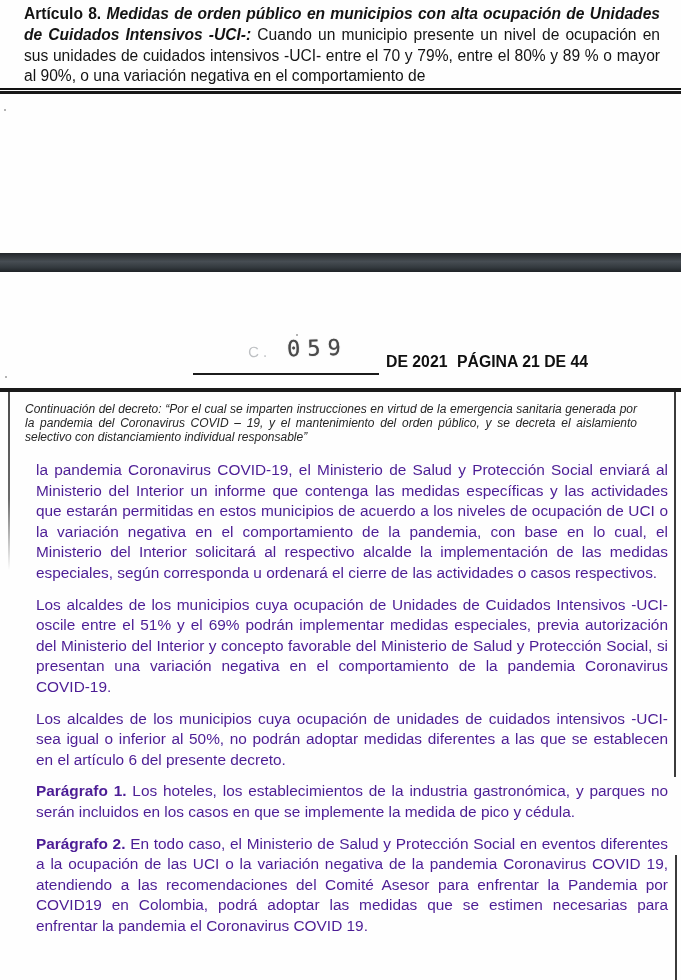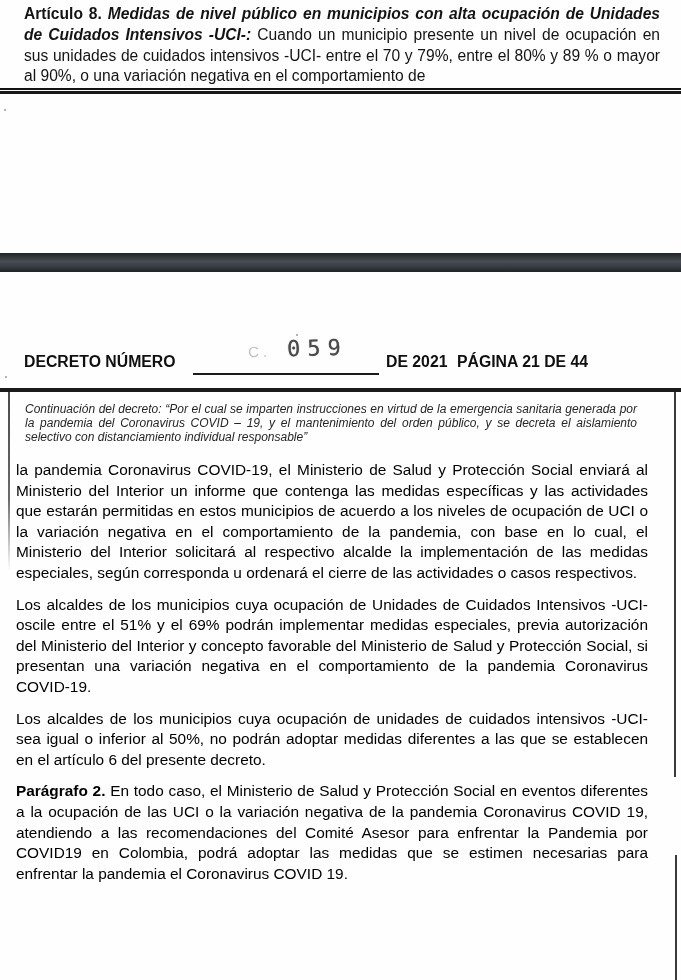--- a/index.html
+++ b/index.html
@@ -70,63 +70,63 @@
     background:linear-gradient(to bottom,#4a4a4a 0%,#6a6a6a 60%,rgba(120,120,120,0) 100%);
   }
   
   .continuation{
     position:absolute;left:25px;top:403px;width:612px;
     font-size:12px;font-style:italic;line-height:13.9px;
     text-align:justify;color:#262626;
   }
   
   .body-text{
-    position:absolute;left:16px;top:460px;width:632px;
-    font-size:15.4px;line-height:20.6px;text-align:justify;color:#000000;
+    position:absolute;left:36px;top:460px;width:632px;
+    font-size:15.4px;line-height:20.6px;text-align:justify;color:#4c1d95;
   }
   .body-text p{margin:0 0 11px 0;}
   .par-lead{font-weight:bold;}
   
   .speck{position:absolute;background:#9a9a9a;border-radius:50%;}
   .speck-1{left:296px;top:334px;width:2px;height:2px;}
   .speck-2{left:5px;top:376px;width:2px;height:2px;}
   .speck-3{left:4px;top:109px;width:2px;height:2px;}
 </style>
 </head>
 <body>
 
 <div class="page">
 
   <div class="article-par">
-    <span class="article-lead">Artículo 8. </span><span class="article-title">Medidas de nivel público en municipios con alta ocupación de Unidades de Cuidados Intensivos -UCI-: </span><span>Cuando un municipio presente un nivel de ocupación en sus unidades de cuidados intensivos -UCI- entre el 70 y 79%, entre el 80% y 89 % o mayor al 90%, o una variación negativa en el comportamiento de</span>
+    <span class="article-lead">Artículo 8. </span><span class="article-title">Medidas de orden público en municipios con alta ocupación de Unidades de Cuidados Intensivos -UCI-: </span><span>Cuando un municipio presente un nivel de ocupación en sus unidades de cuidados intensivos -UCI- entre el 70 y 79%, entre el 80% y 89 % o mayor al 90%, o una variación negativa en el comportamiento de</span>
   </div>
 
   <div class="top-rule"></div>
 
   <div class="scan-bar"></div>
 
-  <div class="decree-label">DECRETO NÚMERO</div>
   <div class="stamp">
     <span class="stamp-ghost">C.</span><span class="stamp-number">059</span>
   </div>
   <div class="stamp-underline"></div>
   <div class="decree-year">DE 2021</div>
   <div class="page-indicator">PÁGINA 21 DE 44</div>
 
   <div class="box-top"></div>
   <div class="border-right-a"></div>
   <div class="border-right-b"></div>
   <div class="border-left"></div>
 
   <div class="continuation">Continuación del decreto: “Por el cual se imparten instrucciones en virtud de la emergencia sanitaria generada por la pandemia del Coronavirus COVID – 19, y el mantenimiento del orden público, y se decreta el aislamiento selectivo con distanciamiento individual responsable”</div>
 
   <div class="body-text">
     <p><span class="par-lead"></span><span>la pandemia Coronavirus COVID-19, el Ministerio de Salud y Protección Social enviará al Ministerio del Interior un informe que contenga las medidas específicas y las actividades que estarán permitidas en estos municipios de acuerdo a los niveles de ocupación de UCI o la variación negativa en el comportamiento de la pandemia, con base en lo cual, el Ministerio del Interior solicitará al respectivo alcalde la implementación de las medidas especiales, según corresponda u ordenará el cierre de las actividades o casos respectivos.</span></p>
     <p><span class="par-lead"></span><span>Los alcaldes de los municipios cuya ocupación de Unidades de Cuidados Intensivos -UCI- oscile entre el 51% y el 69% podrán implementar medidas especiales, previa autorización del Ministerio del Interior y concepto favorable del Ministerio de Salud y Protección Social, si presentan una variación negativa en el comportamiento de la pandemia Coronavirus COVID-19.</span></p>
     <p><span class="par-lead"></span><span>Los alcaldes de los municipios cuya ocupación de unidades de cuidados intensivos -UCI- sea igual o inferior al 50%, no podrán adoptar medidas diferentes a las que se establecen en el artículo 6 del presente decreto.</span></p>
+    <p><span class="par-lead">Parágrafo 1. </span><span>Los hoteles, los establecimientos de la industria gastronómica, y parques no serán incluidos en los casos en que se implemente la medida de pico y cédula.</span></p>
     <p><span class="par-lead">Parágrafo 2. </span><span>En todo caso, el Ministerio de Salud y Protección Social  en eventos diferentes a la ocupación de las UCI o la variación negativa de la pandemia Coronavirus COVID 19, atendiendo a las recomendaciones del Comité Asesor para enfrentar la Pandemia por COVID19 en Colombia, podrá adoptar las medidas que se estimen necesarias  para enfrentar la pandemia el Coronavirus COVID 19.</span></p>
   </div>
 
   <div class="speck speck-1"></div>
   <div class="speck speck-2"></div>
   <div class="speck speck-3"></div>
 
 </div>
 
 </body></html>

